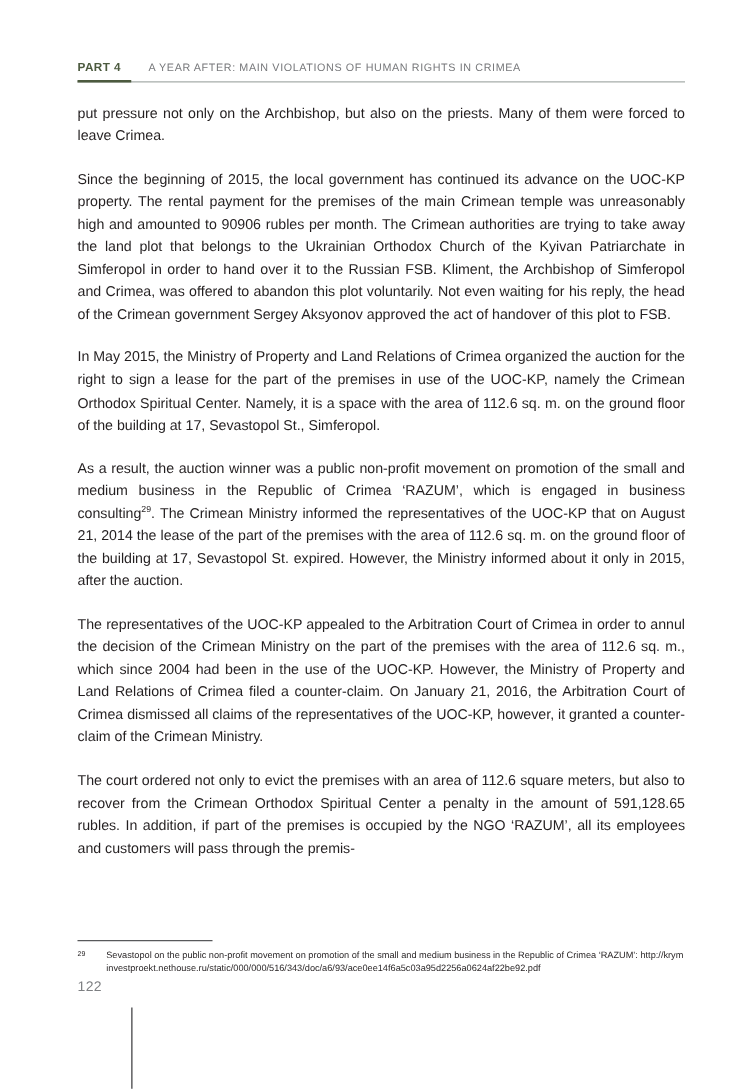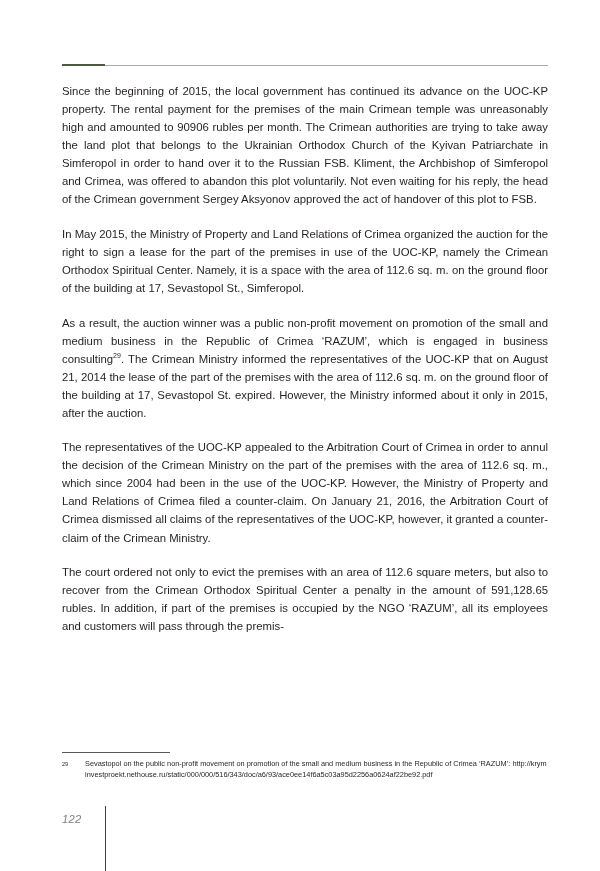--- a/index.html
+++ b/index.html
@@ -119,46 +119,50 @@
     font-size: 5.6px;
     vertical-align: super;
     color: #231f20;
   }
   .footnote .fn-url { word-break: break-all; }
 
   
   .folio {
     position: absolute;
     left: 62px;
-    top: 813px;
+    top: 784px;
     font-size: 11.2px;
     color: #7d7f82;
     letter-spacing: 0.3px;
-    font-style: italic;
   }
   .margin-rule {
     position: absolute;
     left: 105px;
     top: 806px;
     width: 1px;
     height: 65px;
     background: #3f3f41;
   }
 </style>
 </head>
 <body>
 
 <div class="page">
 
   <div class="header">
+    <div class="header-inner">
+      <span class="part-label">PART 4</span>
+      <span class="header-title">A YEAR AFTER: MAIN VIOLATIONS OF HUMAN RIGHTS IN CRIMEA</span>
+    </div>
     <div class="header-rule"></div>
     <div class="header-rule-strong"></div>
   </div>
 
   <div class="body-col">
+    <p class="para">put pressure not only on the Archbishop, but also on the priests. Many of them were forced to leave Crimea.</p>
     <p class="para">Since the beginning of 2015, the local government has continued its advance on the UOC-KP property. The rental payment for the premises of the main Crimean temple was unreasonably high and amounted to 90906 rubles per month. The Crimean authorities are trying to take away the land plot that belongs to the Ukrainian Orthodox Church of the Kyivan Patriarchate in Simferopol in order to hand over it to the Russian FSB. Kliment, the Archbishop of Simferopol and Crimea, was offered to abandon this plot voluntarily. Not even waiting for his reply, the head of the Crimean government Sergey Aksyonov approved the act of handover of this plot to FSB.</p>
     <p class="para">In May 2015, the Ministry of Property and Land Relations of Crimea organized the auction for the right to sign a lease for the part of the premises in use of the UOC-KP, namely the Crimean Orthodox Spiritual Center. Namely, it is a space with the area of 112.6 sq. m. on the ground floor of the building at 17, Sevastopol St., Simferopol.</p>
     <p class="para"><span>As a result, the auction winner was a public non-profit movement on promotion of the small and medium business in the Republic of Crimea ‘RAZUM’, which is engaged in business consulting</span><sup class="fnref">29</sup><span>. The Crimean Ministry informed the representatives of the UOC-KP that on August 21, 2014 the lease of the part of the premises with the area of 112.6 sq. m. on the ground floor of the building at 17, Sevastopol St. expired. However, the Ministry informed about it only in 2015, after the auction.</span></p>
     <p class="para">The representatives of the UOC-KP appealed to the Arbitration Court of Crimea in order to annul the decision of the Crimean Ministry on the part of the premises with the area of 112.6 sq. m., which since 2004 had been in the use of the UOC-KP. However, the Ministry of Property and Land Relations of Crimea filed a counter-claim. On January 21, 2016, the Arbitration Court of Crimea dismissed all claims of the representatives of the UOC-KP, however, it granted a counter-claim of the Crimean Ministry.</p>
     <p class="para">The court ordered not only to evict the premises with an area of 112.6 square meters, but also to recover from the Crimean Orthodox Spiritual Center a penalty in the amount of 591,128.65 rubles. In addition, if part of the premises is occupied by the NGO ‘RAZUM’, all its employees and customers will pass through the premis-</p>
   </div>
 
   <div class="footnotes">
     <div class="footnote-rule"></div>
     <div class="footnote">

